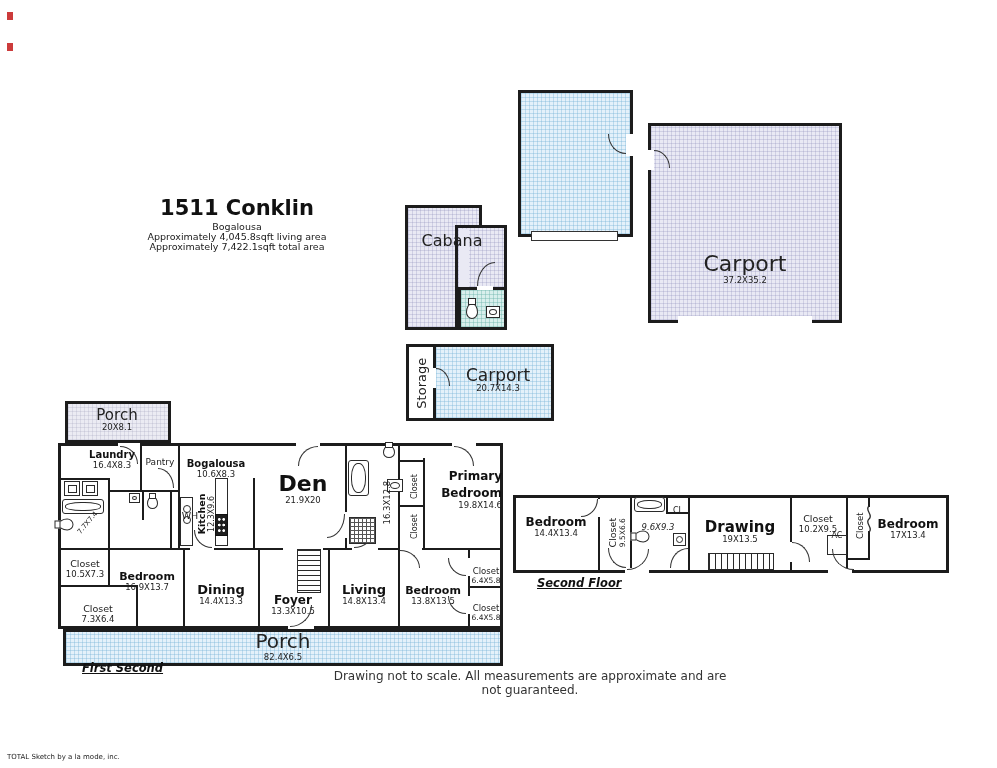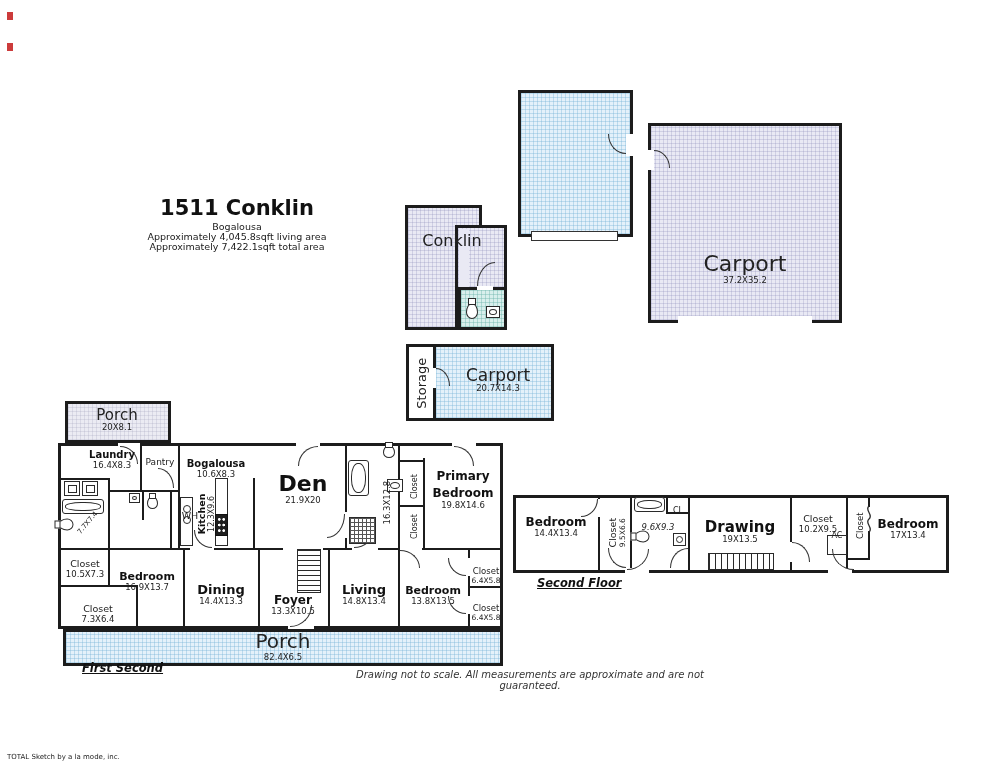--- a/index.html
+++ b/index.html
@@ -19,21 +19,21 @@
       repeating-linear-gradient(90deg,rgba(140,140,185,.28) 0 1px,transparent 1px 4px);}
   .lavflat{background-color:#e9e9f4;}
   .gridporch{background-color:#ebebf3;background-image:
       repeating-linear-gradient(0deg,rgba(150,150,180,.22) 0 1px,transparent 1px 4px),
       repeating-linear-gradient(90deg,rgba(150,150,180,.22) 0 1px,transparent 1px 4px);}
   .gridteal{background-color:#d8efec;background-image:
       repeating-linear-gradient(0deg,rgba(90,170,160,.35) 0 1px,transparent 1px 4px),
       repeating-linear-gradient(90deg,rgba(90,170,160,.35) 0 1px,transparent 1px 4px);}
   
   .lbl{position:absolute;text-align:center;line-height:1.08;white-space:nowrap;}
-  .wrap{white-space:normal;}
+  .wrap{white-space:normal;text-align:right;}
   .big{font-size:20px;color:#222;}
   .med{font-size:15px;color:#222;}
   .rname{font-size:11px;font-weight:bold;color:#111;}
   .rsmall{font-size:9.5px;color:#222;}
   .rsize{font-size:8.5px;font-weight:normal;color:#222;display:block;}
   .vert{transform:rotate(-90deg);}
   .floorlbl{font-size:11.5px;font-weight:bold;font-style:italic;text-decoration:underline;color:#111;}
   
   .arc{position:absolute;border:1.3px solid #333;background:transparent;box-sizing:border-box;}
   .arc-tl{border-radius:100% 0 0 0;border-right:none;border-bottom:none;}
@@ -61,21 +61,21 @@
   .shower{border:1.3px solid #2a2a2a;background-color:#fff;background-image:
       repeating-linear-gradient(0deg,#555 0 1px,transparent 1px 4px),
       repeating-linear-gradient(90deg,#555 0 1px,transparent 1px 4px);}
   .counter{background:#fff;border:1.3px solid #2a2a2a;}
   .circ{position:absolute;border:1.1px solid #2a2a2a;border-radius:50%;background:#fff;}
   .stairsH{position:absolute;border:1.3px solid #2a2a2a;background-color:#fff;box-sizing:border-box;
       background-image:repeating-linear-gradient(180deg,#2a2a2a 0 1px,transparent 1px 5px);}
   .stairsV{position:absolute;border:1.3px solid #2a2a2a;background-color:#fff;box-sizing:border-box;
       background-image:repeating-linear-gradient(90deg,#2a2a2a 0 1px,transparent 1px 6px);}
   .redmark{position:absolute;background:#cc3b3b;}
-  .note{position:absolute;font-size:10px;color:#333;font-style:italic;}
+  .note{position:absolute;font-size:12px;color:#333;}
   .brand{position:absolute;font-size:7px;color:#222;}
 </style>
 </head>
 <body>
 
 <div class="plan">
 
   <div class="redmark" style="left:7px;top:12px;width:6px;height:8px;"></div>
   <div class="redmark" style="left:7px;top:43px;width:6px;height:8px;"></div>
 
@@ -97,21 +97,21 @@
     <span class="rsize">37.2X35.2</span>
   </div>
   <div class="gap" style="left:678px;top:316px;width:134px;height:8px;"></div>
   <div class="gap" style="left:646px;top:150px;width:8px;height:20px;"></div>
   <div class="arc arc-tr" style="left:654px;top:150px;width:16px;height:18px;"></div>
 
   <div class="room gridlav" style="left:405px;top:205px;width:77px;height:125px;"></div>
   <div class="room gridlav" style="left:455px;top:225px;width:52px;height:105px;"></div>
   <div class="abs lavflat" style="left:459px;top:229px;width:10px;height:97px;"></div>
   <div class="lbl" style="left:407px;top:232px;width:90px;">
-    <span style="font-size:16px;color:#222;">Conklin</span>
+    <span style="font-size:16px;color:#222;">Cabana</span>
   </div>
   <div class="room gridteal" style="left:458px;top:287px;width:49px;height:43px;"></div>
   <div class="gap" style="left:477px;top:286px;width:16px;height:4px;"></div>
   <div class="arc arc-tl" style="left:477px;top:262px;width:18px;height:24px;"></div>
   <div class="fx toilet" style="left:466px;top:303px;width:12px;height:16px;"></div>
   <div class="fx sinkbox" style="left:486px;top:306px;width:14px;height:12px;"></div>
 
   <div class="room" style="left:406px;top:344px;width:148px;height:77px;"></div>
   <div class="abs gridblue" style="left:436px;top:347px;width:115px;height:71px;"></div>
   <div class="w" style="left:433px;top:344px;width:3px;height:77px;"></div>

